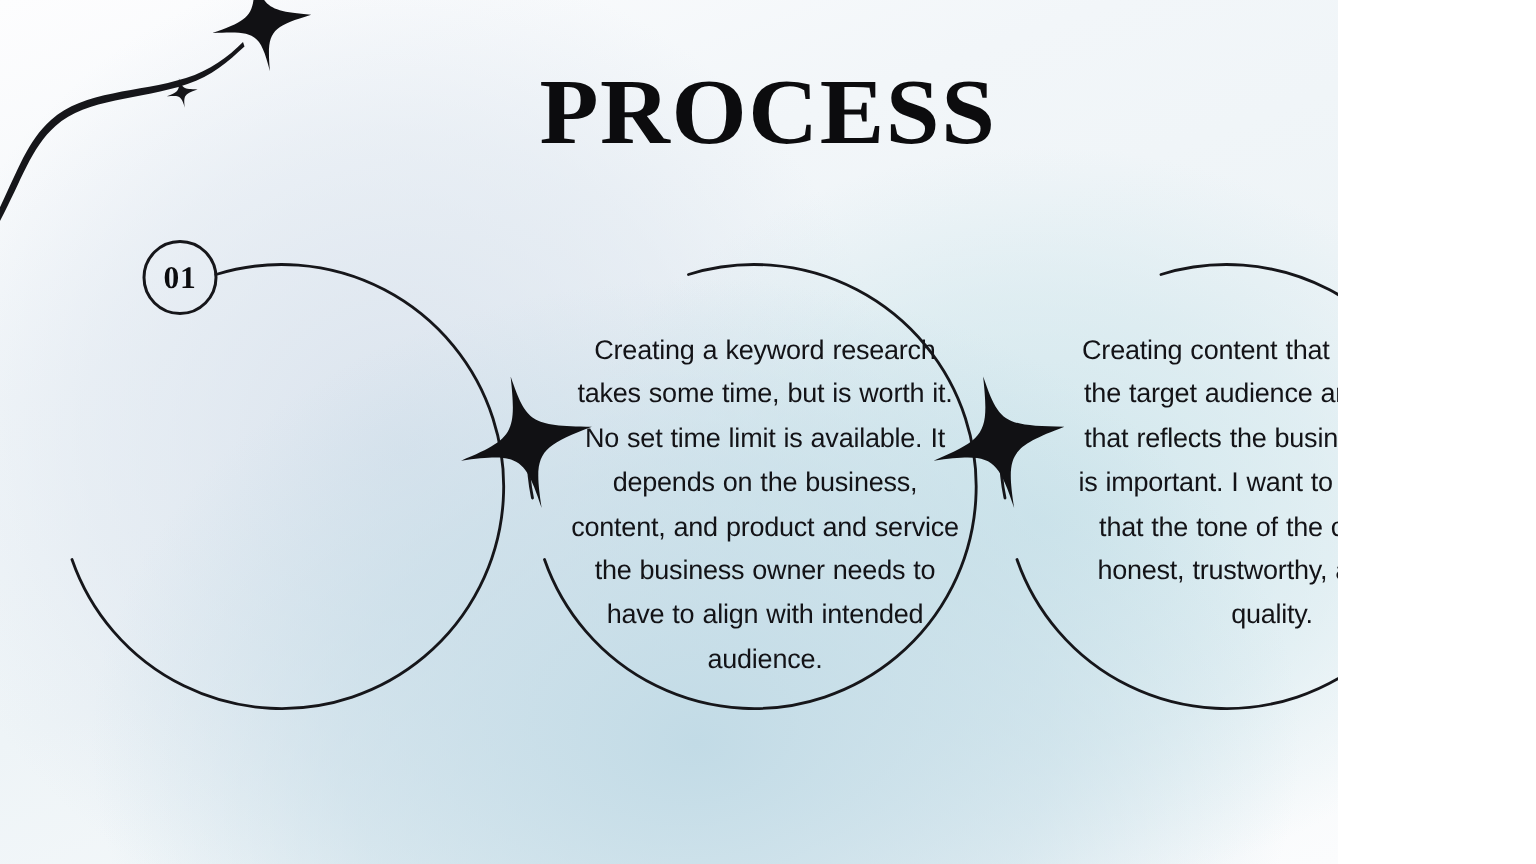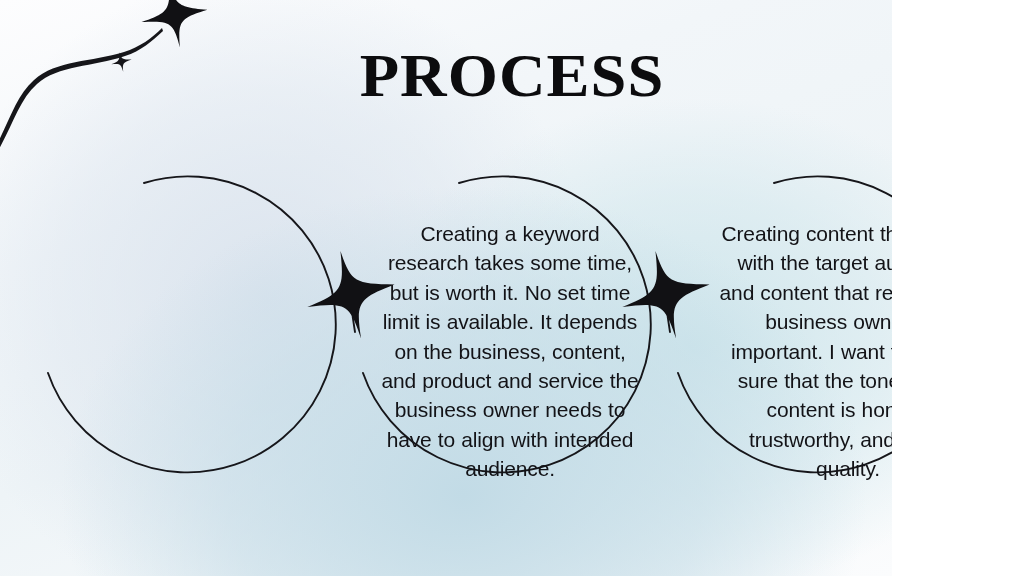--- a/index.html
+++ b/index.html
@@ -66,21 +66,21 @@
     line-height: 1;
   }
   #badge-1 { left: 95px;  top: 160px; }
   #badge-2 { left: 410px; top: 160px; }
   #badge-3 { left: 725px; top: 160px; }
 
   .step-text {
     position: absolute;
     text-align: center;
     font-family: "Liberation Sans", sans-serif;
-    font-size: 21px;
+    font-size: 18px;
     line-height: 29.4px;
     color: #131317;
     letter-spacing: -0.15px;
     word-spacing: 0.5px;
   }
   #text-1 { left: 88px;  top: 248px; width: 224px; }
   #text-2 { left: 380px; top: 219px; width: 260px; }
   #text-3 { left: 694px; top: 219px; width: 260px; margin-left: 24px; }
 </style>
 </head>
@@ -160,17 +160,20 @@
                  C 6 3, 3 5, 1.5 32
                  C -1.5 6, -4 4, -33 1.5
                  C -4.5 -4, -3 -7, 0 -34 Z" fill="#111114"></path>
       </g>
     </g>
 
   </svg>
 
   <div id="title">PROCESS</div>
 
+  <div class="badge" id="badge-1">
+    <span>01</span>
+  </div>
 
   <div class="step-text" id="text-2">Creating a keyword research takes some time, but is worth it. No set time limit is available. It depends on the business, content, and product and service the business owner needs to have to align with intended audience.</div>
   <div class="step-text" id="text-3">Creating content that aligns with the target audience and content that reflects the business owner is important. I want to make sure that the tone of the content is honest, trustworthy, and high-quality.</div>
 
 </div>
 
 </body></html>

